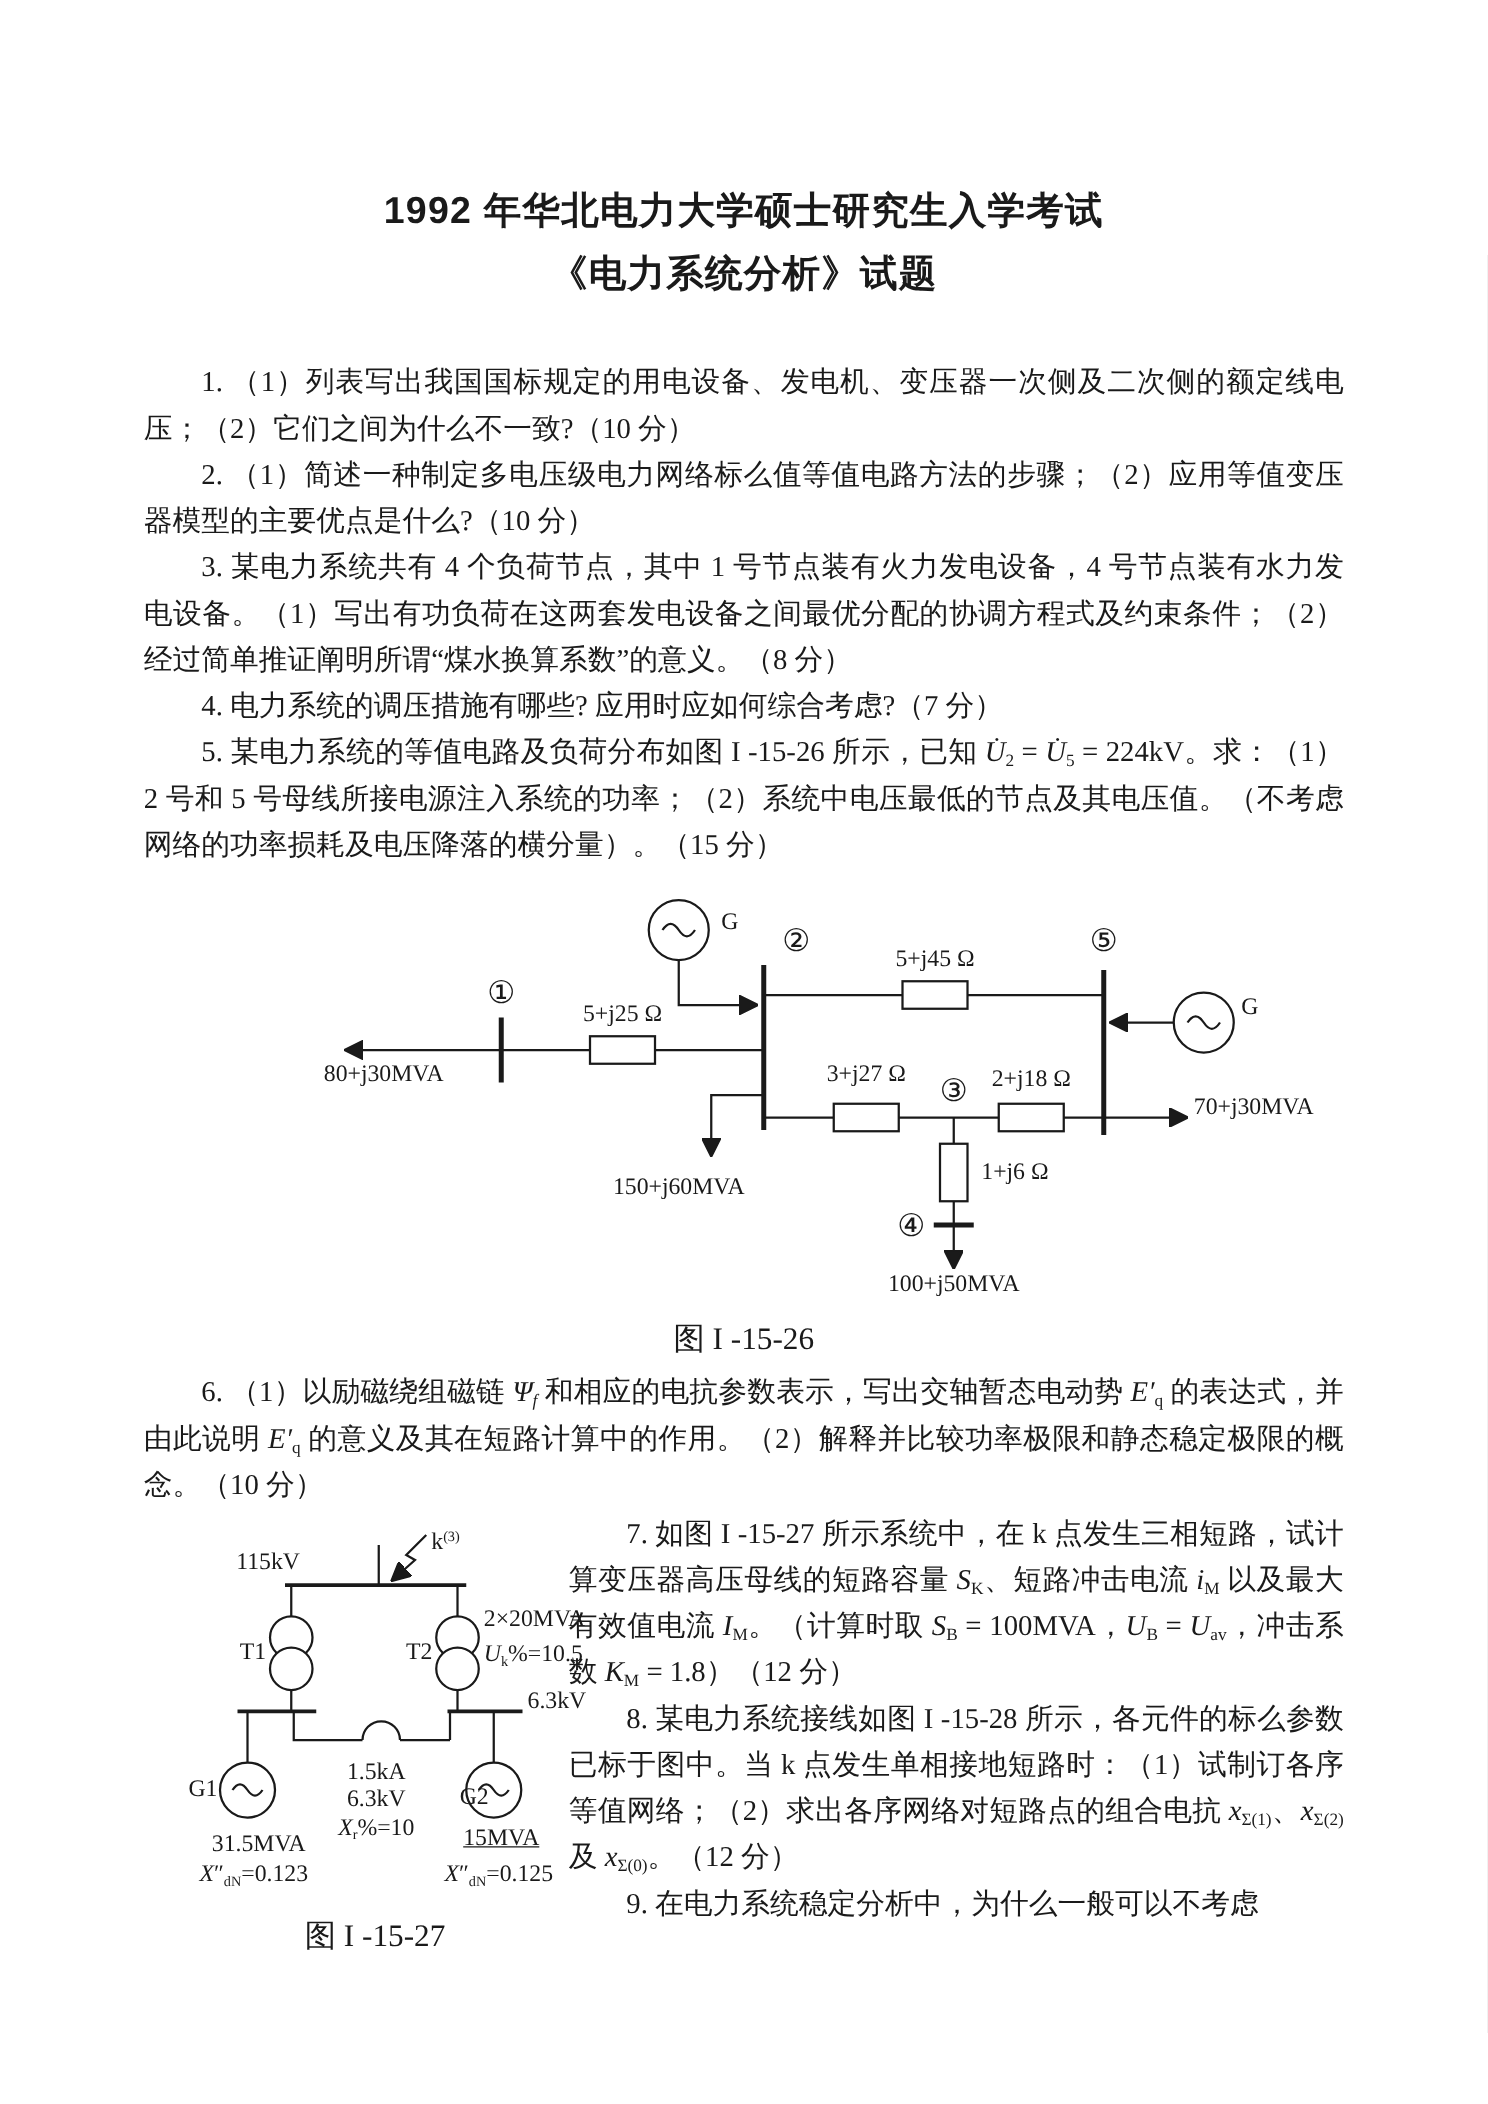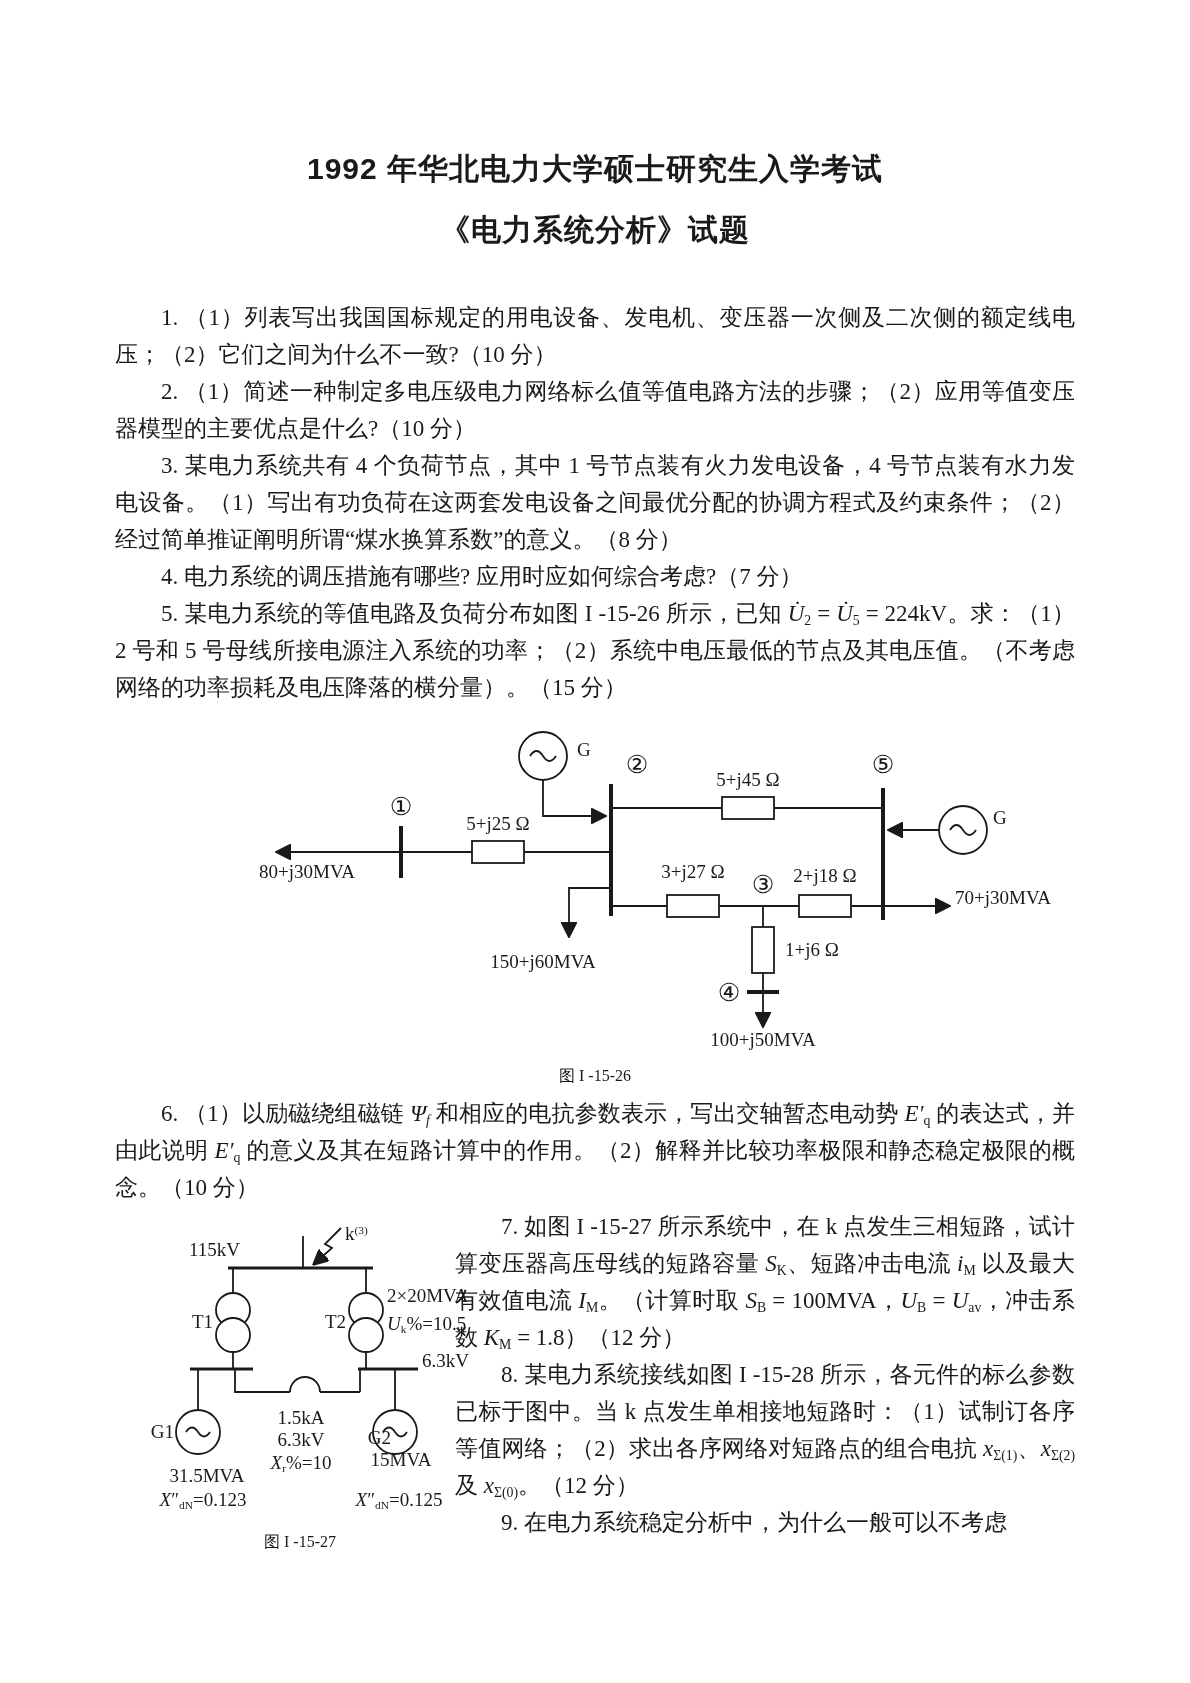--- a/index.html
+++ b/index.html
@@ -11,21 +11,21 @@
     color:#1a1a1a;
     font-family:"Liberation Serif","DejaVu Serif",serif;
     overflow:hidden;
   }
   .content{position:absolute;left:115px;top:148px;width:960px;}
   .title{
     text-align:center;font-weight:700;font-size:30px;line-height:42px;
     font-family:"Liberation Sans","DejaVu Sans",sans-serif;
     letter-spacing:1px;
   }
-  .title2{margin-top:21px;font-family:Liberation Mono, monospace;}
+  .title2{margin-top:9px;}
   .paras{margin-top:46px;}
   .para{
     font-size:23px;line-height:37px;text-align:justify;
     text-indent:2em;margin:0;
   }
   sub{font-size:60%;vertical-align:-0.3em;line-height:0;}
   sup{font-size:60%;vertical-align:0.55em;line-height:0;}
   .it{font-style:italic;}
   
   .figwrap26{position:relative;width:780px;height:330px;margin:14px 0 0 128px;}
@@ -36,21 +36,21 @@
   }
   .cl{transform:translate(-50%,-50%);}
   .ll{transform:translate(0,-50%);}
   .rl{transform:translate(-100%,-50%);}
   .node{
     position:absolute;font-size:25px;line-height:25px;
     transform:translate(-50%,-50%);
     font-family:"DejaVu Sans",sans-serif;
   }
   .caption{
-    text-align:center;font-size:16px;margin-top:16px;
+    text-align:center;font-size:25px;margin-top:16px;
   }
   .cap27{width:334px;margin-left:18px;}
   .twocol{display:flex;margin-top:2px;}
   .leftcol{width:340px;flex:0 0 340px;}
   .rightcol{flex:1;}
   svg{display:block;}
   svg line,svg polyline,svg path{stroke:#1a1a1a;}
 </style>
 </head>
 <body>
@@ -180,21 +180,21 @@
           <div class="fig-label ll" style="left:254px;top:72px;">2×20MVA</div>
           <div class="fig-label ll" style="left:254px;top:100px;"><span class="it">U</span><sub>k</sub><span>%=10.5</span></div>
           <div class="fig-label ll" style="left:289px;top:137px;">6.3kV</div>
           <div class="fig-label cl" style="left:168px;top:194px;">1.5kA</div>
           <div class="fig-label cl" style="left:168px;top:216px;">6.3kV</div>
           <div class="fig-label cl" style="left:168px;top:239px;"><span class="it">X</span><sub>r</sub><span>%=10</span></div>
           <div class="fig-label rl" style="left:41px;top:208px;">G1</div>
           <div class="fig-label rl" style="left:238px;top:214px;margin-left:20px;">G2</div>
           <div class="fig-label cl" style="left:74px;top:252px;">31.5MVA</div>
           <div class="fig-label cl" style="left:70px;top:276px;"><span class="it">X</span><span>″</span><sub>dN</sub><span>=0.123</span></div>
-          <div class="fig-label cl" style="left:268px;top:236px;">15MVA</div>
+          <div class="fig-label cl" style="left:268px;top:247px;text-decoration:underline;">15MVA</div>
           <div class="fig-label cl" style="left:266px;top:276px;"><span class="it">X</span><span>″</span><sub>dN</sub><span>=0.125</span></div>
         </div>
         <div class="caption cap27">图 I -15-27</div>
       </div>
       <div class="rightcol">
         <p class="para"><span>7. 如图 I -15-27 所示系统中，在 k 点发生三相短路，试计算变压器高压母线的短路容量 </span><span class="it">S</span><sub>K</sub><span>、短路冲击电流 </span><span class="it">i</span><sub>M</sub><span> 以及最大有效值电流 </span><span class="it">I</span><sub>M</sub><span>。（计算时取 </span><span class="it">S</span><sub>B</sub><span> = 100MVA，</span><span class="it">U</span><sub>B</sub><span> = </span><span class="it">U</span><sub>av</sub><span>，冲击系数 </span><span class="it">K</span><sub>M</sub><span> = 1.8）（12 分）</span></p>
         <p class="para"><span>8. 某电力系统接线如图 I -15-28 所示，各元件的标么参数已标于图中。当 k 点发生单相接地短路时：（1）试制订各序等值网络；（2）求出各序网络对短路点的组合电抗 </span><span class="it">x</span><sub>Σ(1)</sub><span>、</span><span class="it">x</span><sub>Σ(2)</sub><span> 及 </span><span class="it">x</span><sub>Σ(0)</sub><span>。（12 分）</span></p>
         <p class="para"><span>9. 在电力系统稳定分析中，为什么一般可以不考虑</span></p>
       </div>
     </div>

